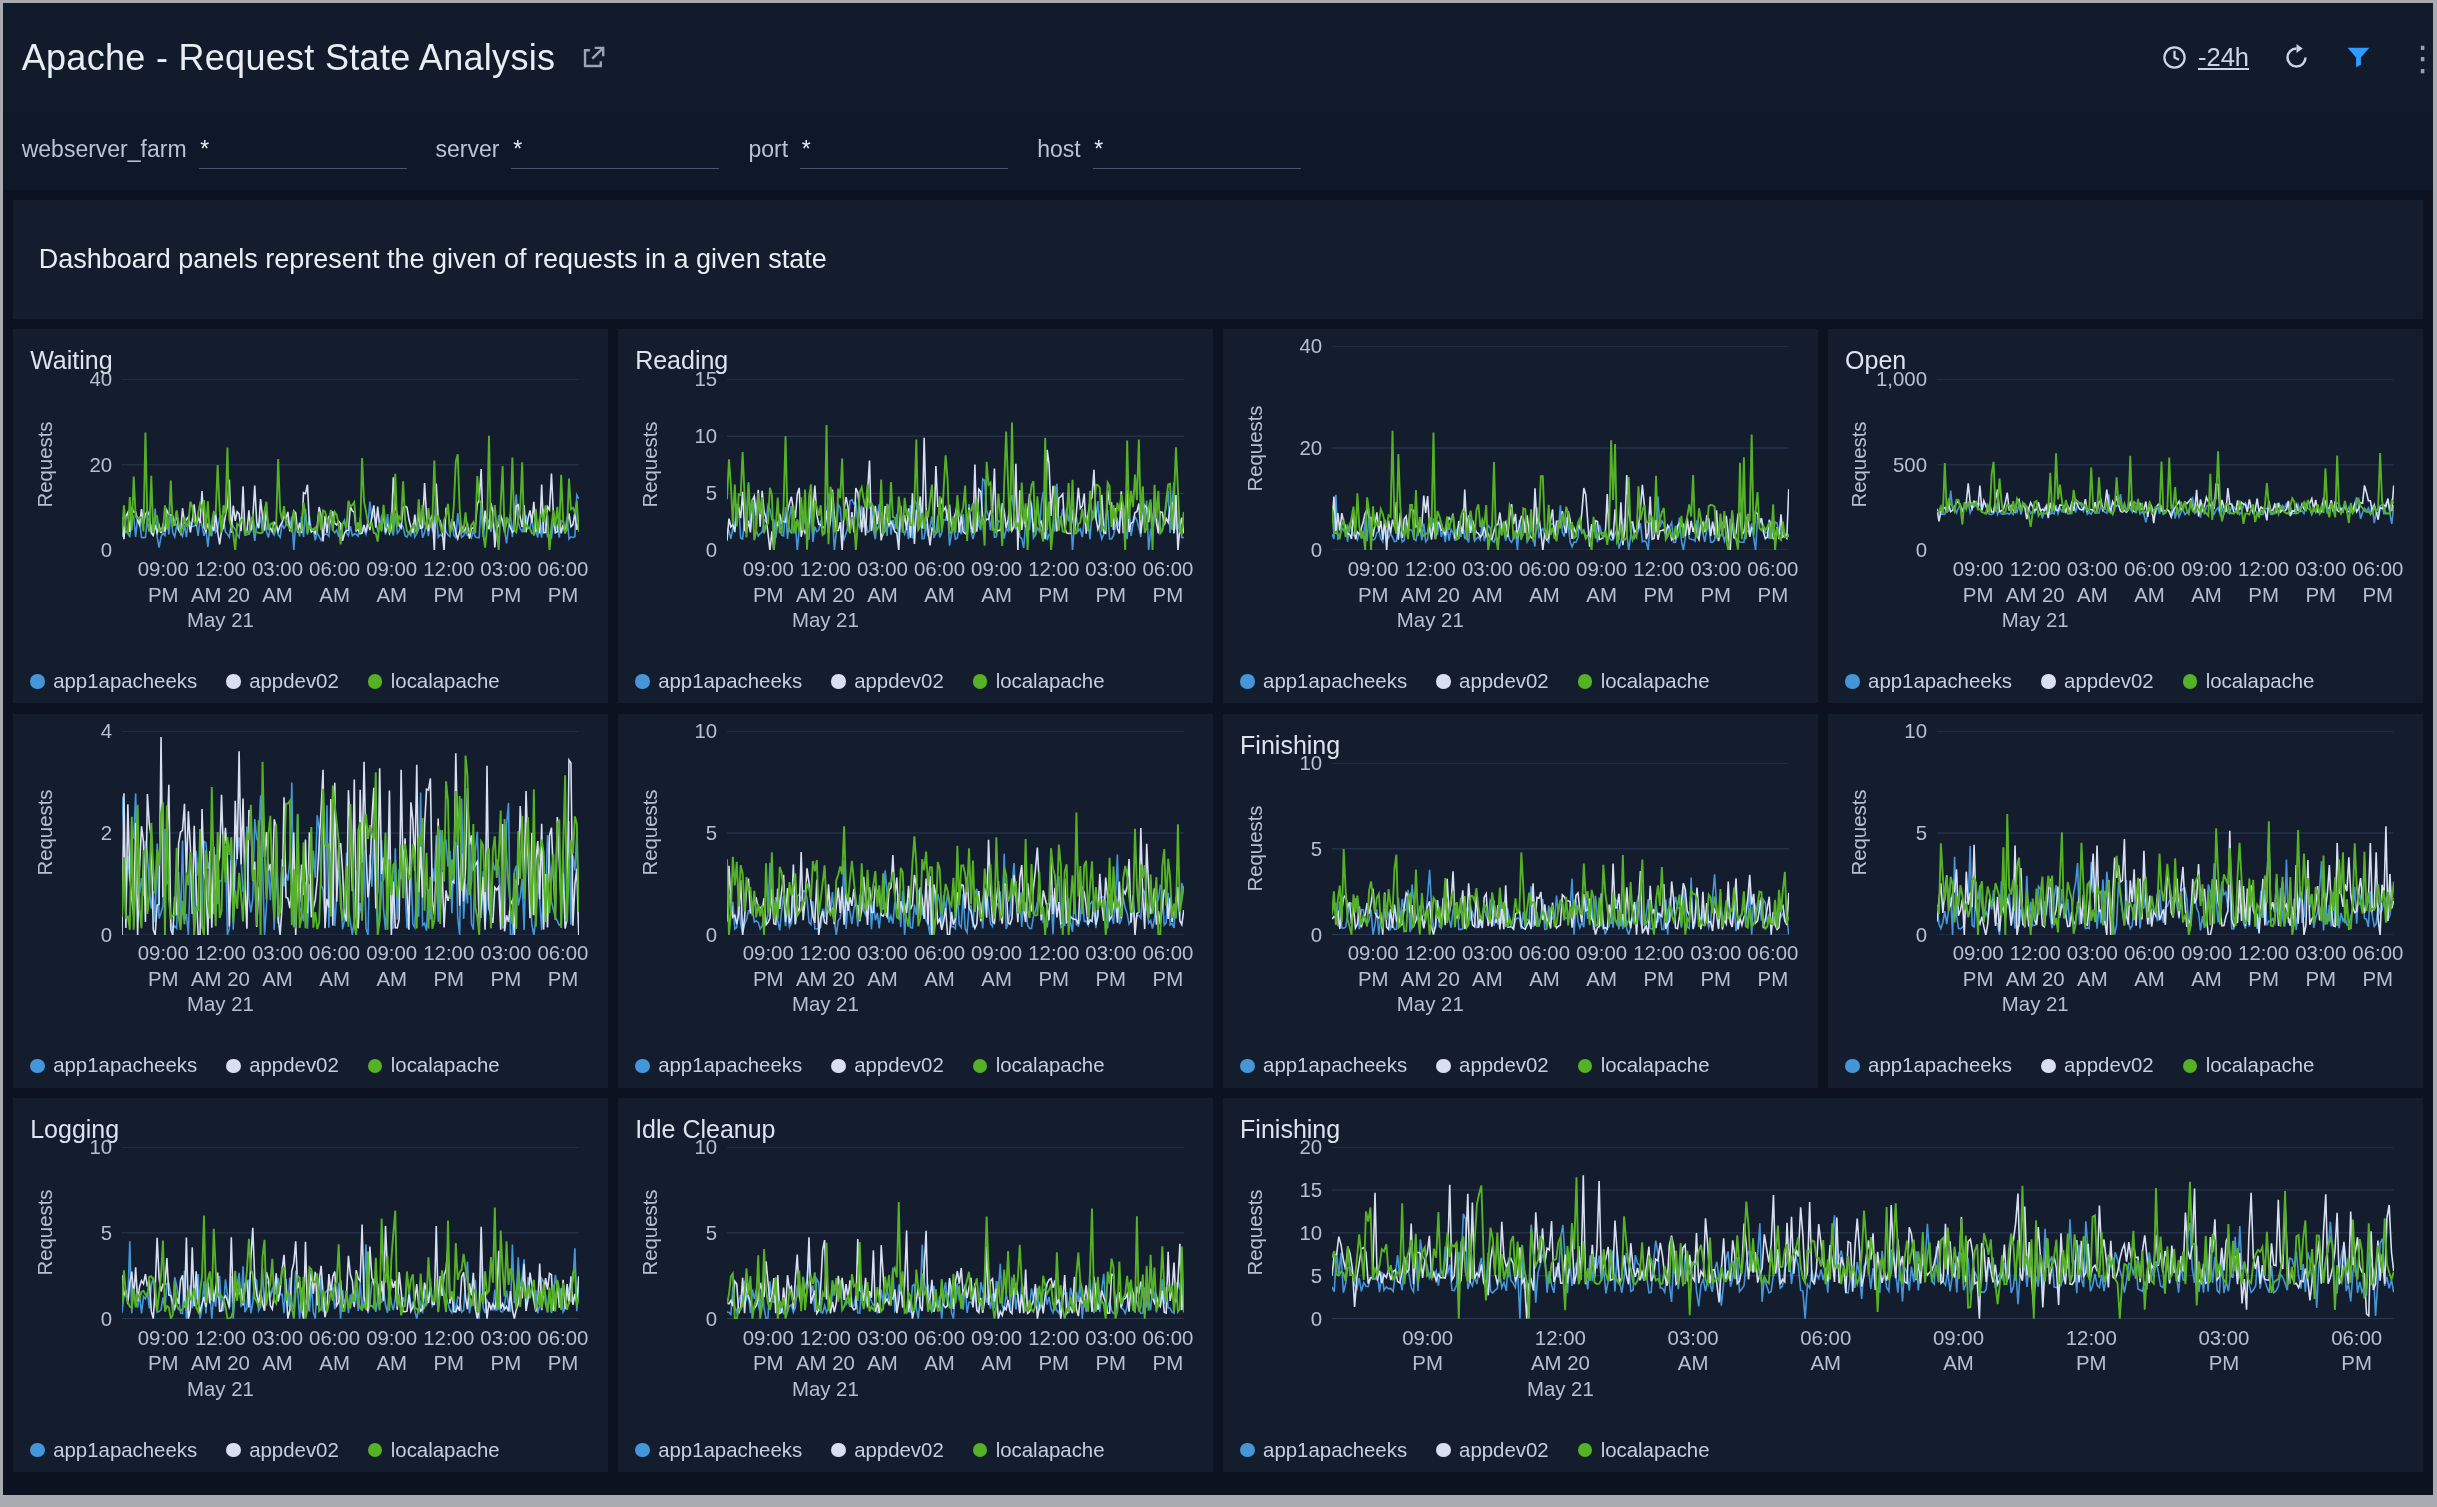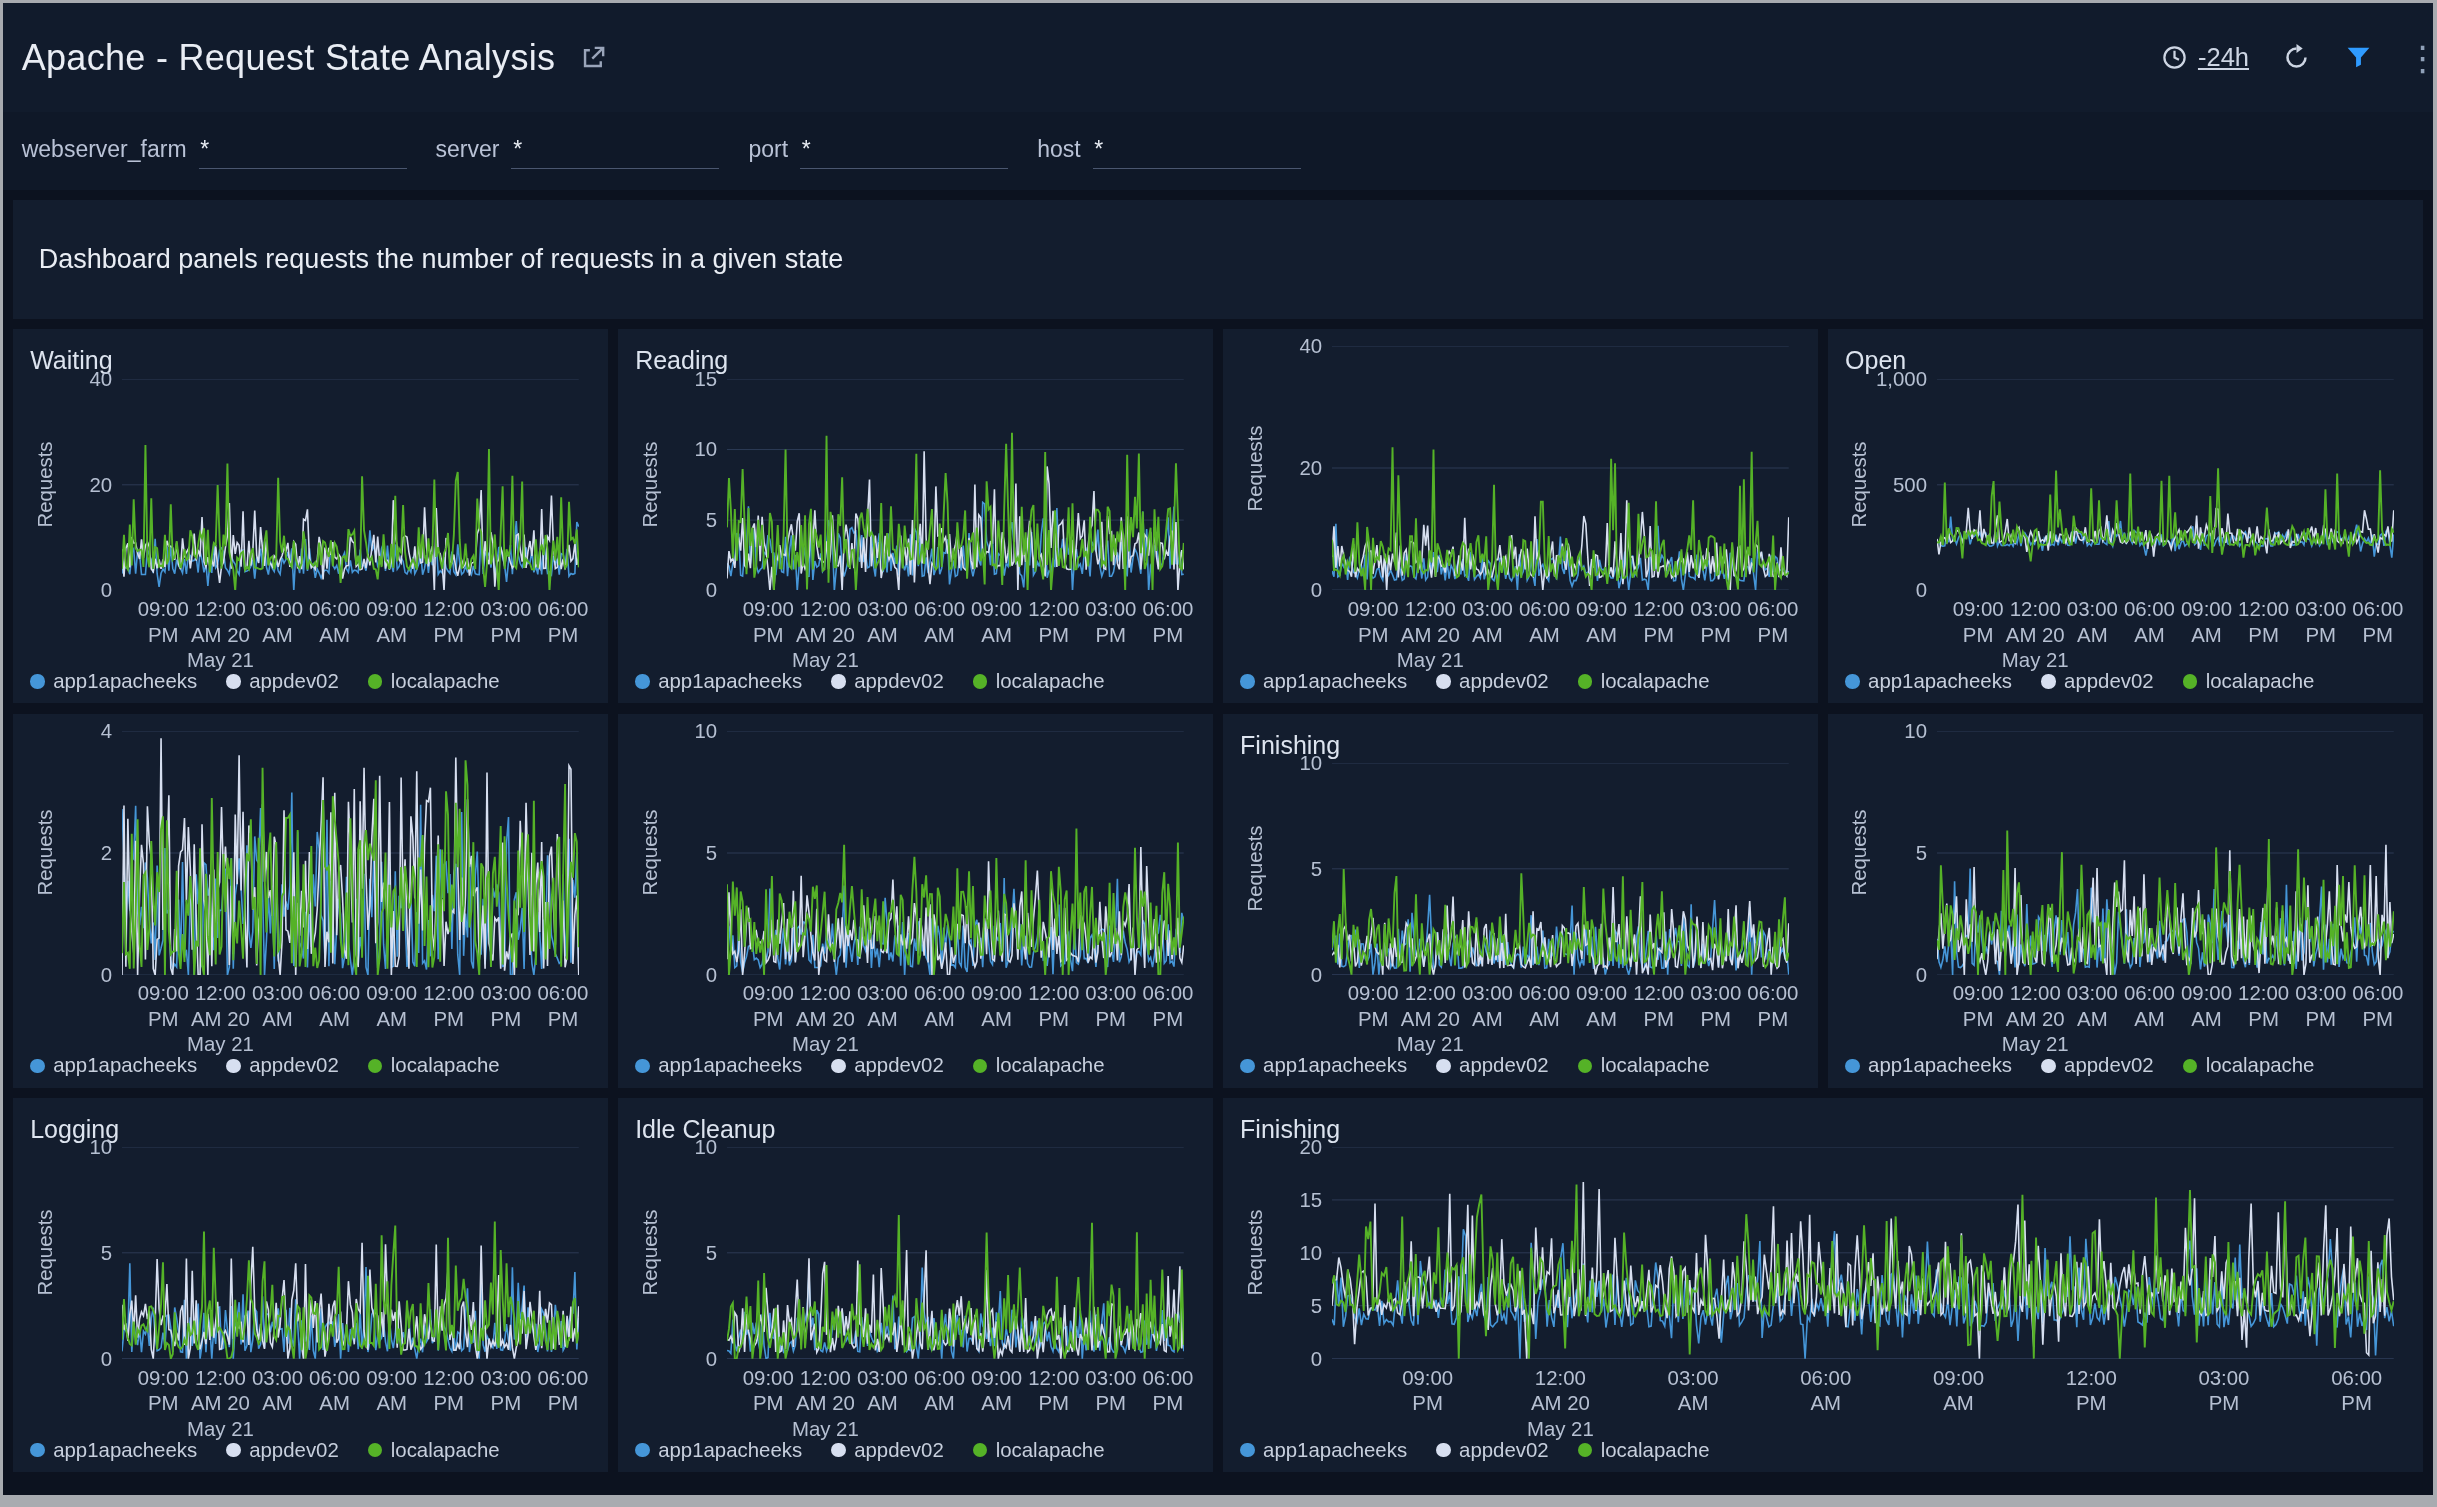--- a/index.html
+++ b/index.html
@@ -75,21 +75,21 @@
   .ytick { position: absolute; right: 10px; transform: translateY(-50%);
            color: #b6c0d2; font-size: 20.4px; white-space: nowrap; }
   .plot { flex: 1; position: relative; margin-right: 12px; overflow: hidden; }
   .plot svg { position: absolute; inset: 0; width: 100%; height: 100%; }
 
   .xticks { height: 73px; position: relative; margin-left: 92px; margin-right: 12px; }
   .xtick { position: absolute; top: 6.8px; transform: translateX(-50%);
            text-align: center; color: #b6c0d2; font-size: 20.4px; line-height: 1.25; white-space: nowrap; }
 
   .legend { display: flex; align-items: center; gap: 29px; padding-top: 6.8px; flex: 0 0 auto; }
-  .legend-item { display: flex; align-items: center; gap: 8.5px; cursor: pointer; }
+  .legend-item { display: flex; align-items: center; gap: 8.5px; cursor: pointer; margin-top: 40px; }
   .legend-dot { width: 14.5px; height: 14.5px; border-radius: 50%; flex: 0 0 auto; }
   .legend-name { color: #c7cfdd; font-size: 20.4px; }
 </style>
 </head>
 <body>
 
 <div class="frame">
 
   <div class="header">
     <div class="header-title">Apache - Request State Analysis</div>
@@ -139,21 +139,21 @@
       <input class="filter-input" value="*" style="">
     </div>
     <div class="filter">
       <span class="filter-label">host</span>
       <input class="filter-input" value="*" style="">
     </div>
   </div>
 
   <div class="content">
     <div class="desc-panel">
-      <div class="desc-text">Dashboard panels requests the number of requests in a given state</div>
+      <div class="desc-text">Dashboard panels represent the given of requests in a given state</div>
     </div>
     <div class="grid" id="panels-grid">
         <div class="panel">
           <div class="panel-title">Waiting</div>
           <div class="chart-area">
             <div class="upper">
               <div class="ylabel-col">
                 <div class="ylabel">Requests</div>
               </div>
               <div class="yticks">

